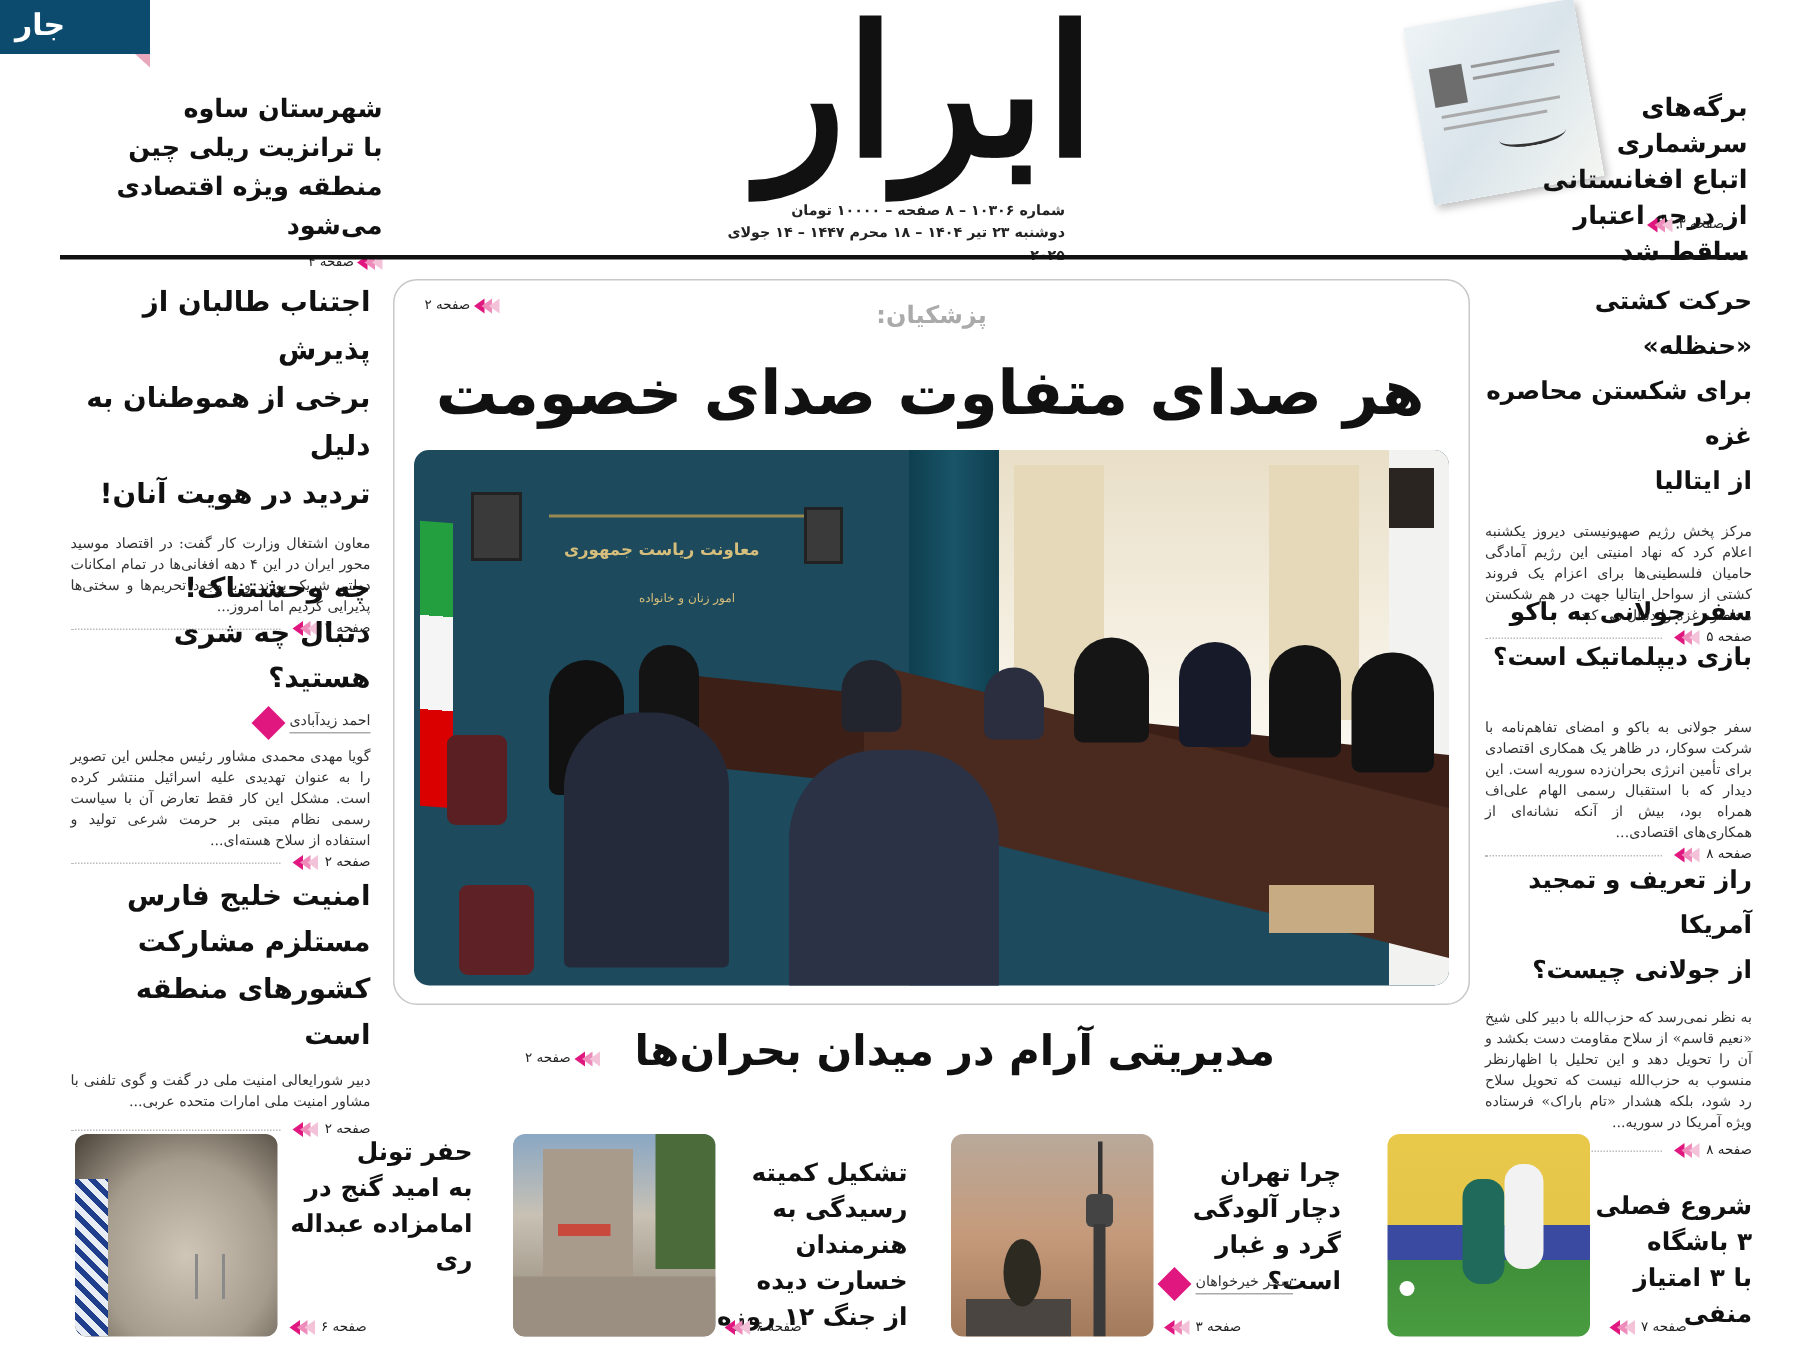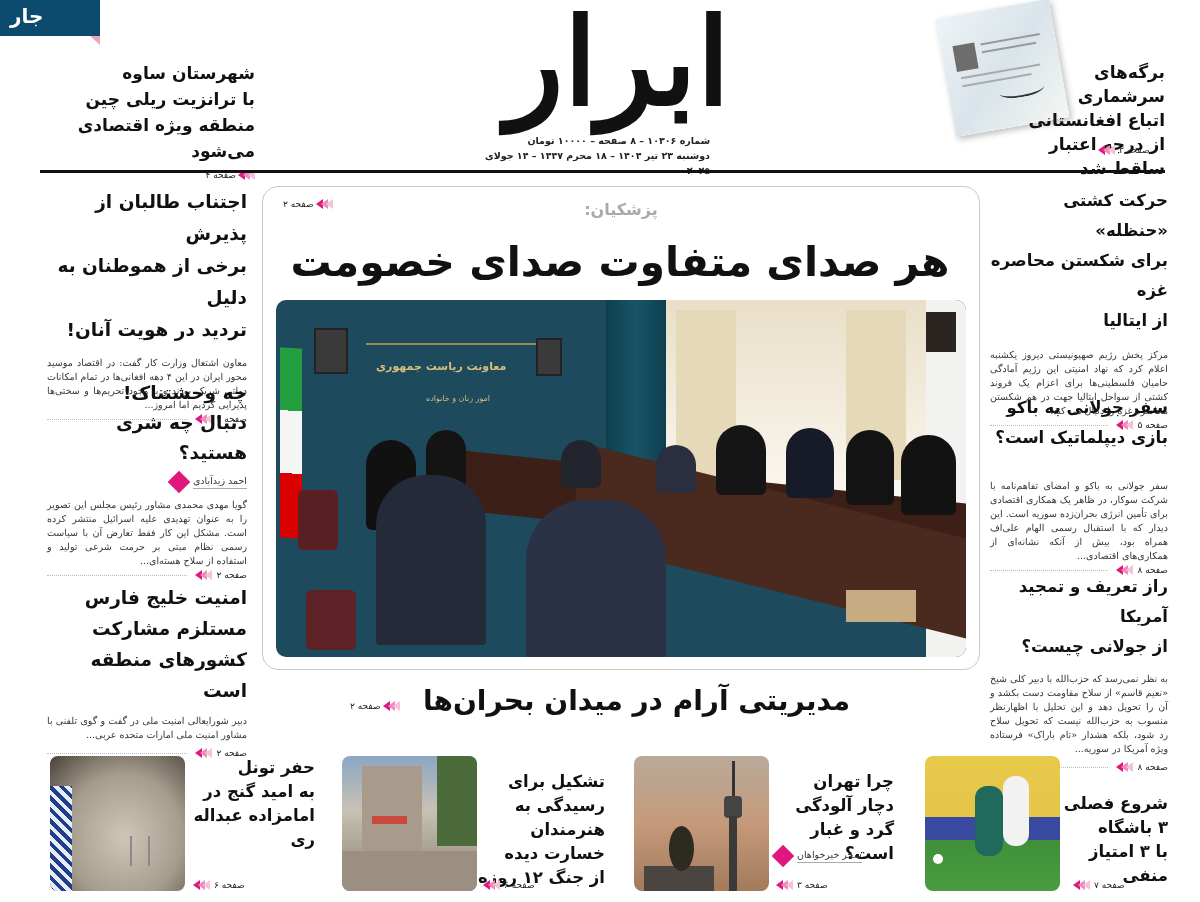--- a/index.html
+++ b/index.html
@@ -316,21 +316,21 @@
   <span>صفحه ۳</span>
 </div>
 
 <div class="thumb" style="left:342px; top:756px; background:linear-gradient(180deg,#8aa7c4 0%,#c8c1b4 40%,#8b8070 100%);">
   <div style="position:absolute; left:20px; top:10px; width:60px; height:90px; background:#a89b8c;"></div>
   <div style="position:absolute; left:30px; top:60px; width:35px; height:8px; background:#c94a3c;"></div>
   <div style="position:absolute; left:95px; top:0; width:40px; height:90px; background:#4c6b3a;"></div>
   <div style="position:absolute; left:0; top:95px; width:135px; height:40px; background:#9a8f80;"></div>
 </div>
 <div class="bline" style="left:470px; top:770px; width:135px;">
-  <div>تشکیل برای</div>
+  <div>تشکیل کمیته</div>
   <div>رسیدگی به هنرمندان</div>
   <div>خسارت دیده</div>
   <div>از جنگ ۱۲ روزه</div>
 </div>
 <div class="abs pref" style="left:485px; top:880px; direction:ltr;">
   <span class="chev">
       <span class="c3"></span>
       <span class="c2"></span>
       <span class="c1"></span>
     </span>

